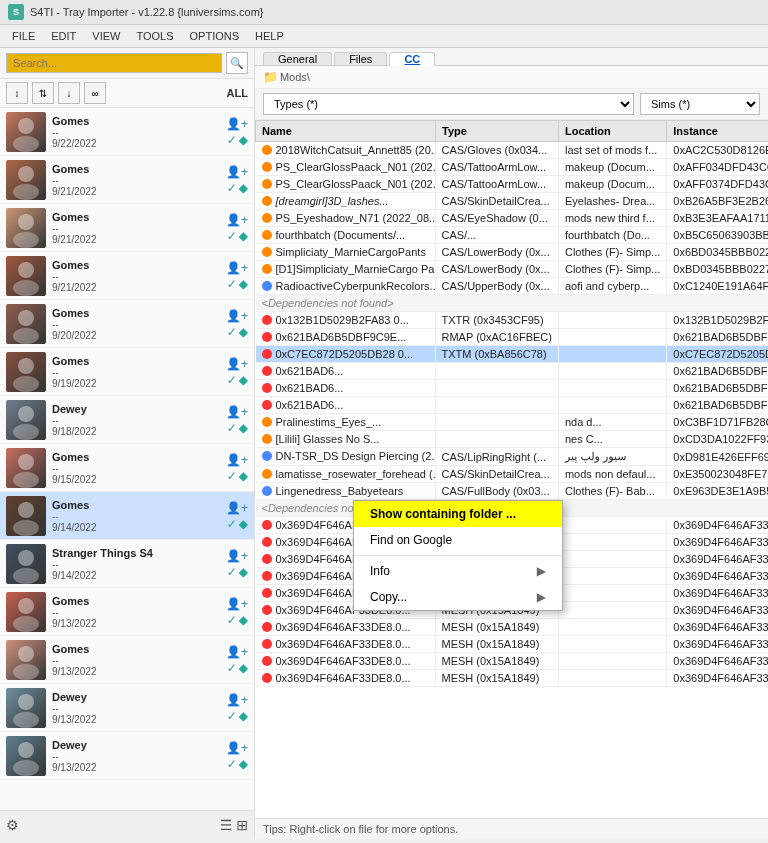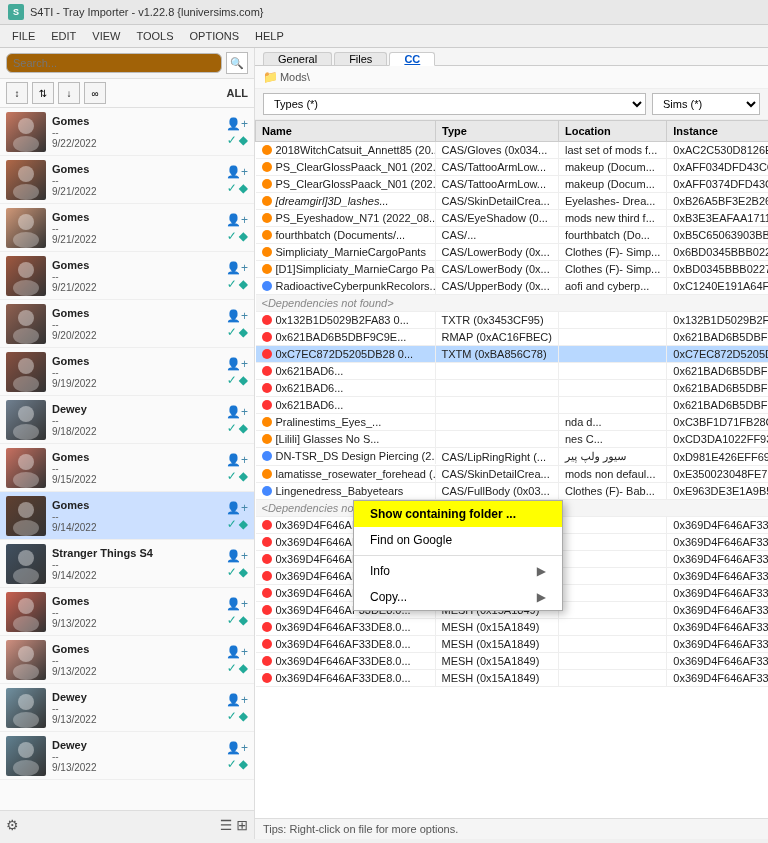--- a/index.html
+++ b/index.html
@@ -13,21 +13,21 @@
     #menubar { background: #f0f0f0; border-bottom: 1px solid #ccc; padding: 2px 4px; display: flex; gap: 0; }
     .menu-item { padding: 3px 8px; cursor: pointer; font-size: 11px; color: #333; }
 
     
     #main-layout { display: flex; height: calc(843px - 52px); }
 
     
     #sidebar { width: 255px; background: #fafafa; border-right: 1px solid #ddd; display: flex; flex-direction: column; overflow: hidden; }
 
     #sidebar-toolbar { padding: 4px 6px; display: flex; align-items: center; gap: 4px; border-bottom: 1px solid #e0e0e0; background: #f5f5f5; }
-    #search-box { flex: 1; padding: 3px 6px; border: 1px solid #bbb; border-radius: 6px; font-size: 11px; background: #a16207; }
+    #search-box { flex: 1; padding: 3px 6px; border: 1px solid #bbb; border-radius: 0; font-size: 11px; background: #eab308; }
 
     #sidebar-actions { padding: 3px 6px; display: flex; align-items: center; gap: 4px; border-bottom: 1px solid #e0e0e0; }
     .action-btn { width: 22px; height: 22px; border: 1px solid #bbb; background: #f5f5f5; cursor: pointer; display: flex; align-items: center; justify-content: center; font-size: 10px; }
     #all-label { margin-left: auto; font-size: 11px; font-weight: bold; color: #333; }
 
     #sidebar-list { flex: 1; overflow-y: auto; }
     .sidebar-entry { display: flex; align-items: center; padding: 3px 6px; gap: 6px; cursor: pointer; border-bottom: 1px solid #eee; min-height: 48px; }
     .sidebar-entry.selected { background: #cce0ff; }
     .entry-avatar-placeholder { width: 40px; height: 40px; background: linear-gradient(135deg, #888, #555); flex-shrink: 0; border-radius: 2px; display: flex; align-items: center; justify-content: center; color: white; font-size: 18px; }
     .entry-info { flex: 1; min-width: 0; }
@@ -48,21 +48,21 @@
     .tab.active { background: white; font-weight: bold; border-bottom: 1px solid white; margin-bottom: -1px; }
     .tab.underline { text-decoration: underline; color: #0055cc; }
 
     
     #breadcrumb { padding: 4px 8px; font-size: 11px; color: #555; background: #fafafa; border-bottom: 1px solid #eee; display: flex; align-items: center; gap: 2px; }
     .folder-icon { color: #f0a030; font-size: 12px; }
 
     
     #filter-row { display: flex; align-items: center; padding: 4px 8px; background: #f5f5f5; border-bottom: 1px solid #eee; gap: 6px; }
     #types-filter { flex: 1; padding: 3px 6px; border: 1px solid #bbb; font-size: 11px; background: white; }
-    #sims-filter { width: 108px; padding: 3px 6px; border: 1px solid #bbb; font-size: 11px; background: white; }
+    #sims-filter { width: 120px; padding: 3px 6px; border: 1px solid #bbb; font-size: 11px; background: white; }
 
     
     #file-table { flex: 1; overflow: auto; position: relative; }
     table { width: 100%; border-collapse: collapse; font-size: 11px; }
     thead tr { background: #e8e8e8; position: sticky; top: 0; z-index: 1; }
     thead th { padding: 4px 6px; text-align: left; border: 1px solid #ccc; font-weight: bold; cursor: pointer; white-space: nowrap; }
     tbody tr { border-bottom: 1px solid #eee; }
     tbody tr.selected { background: #b8d8ff; }
     td { padding: 2px 6px; border-right: 1px solid #eee; white-space: nowrap; overflow: hidden; max-width: 180px; text-overflow: ellipsis; font-size: 11px; color: #222; }
     td.dep { color: #888; font-style: italic; }

